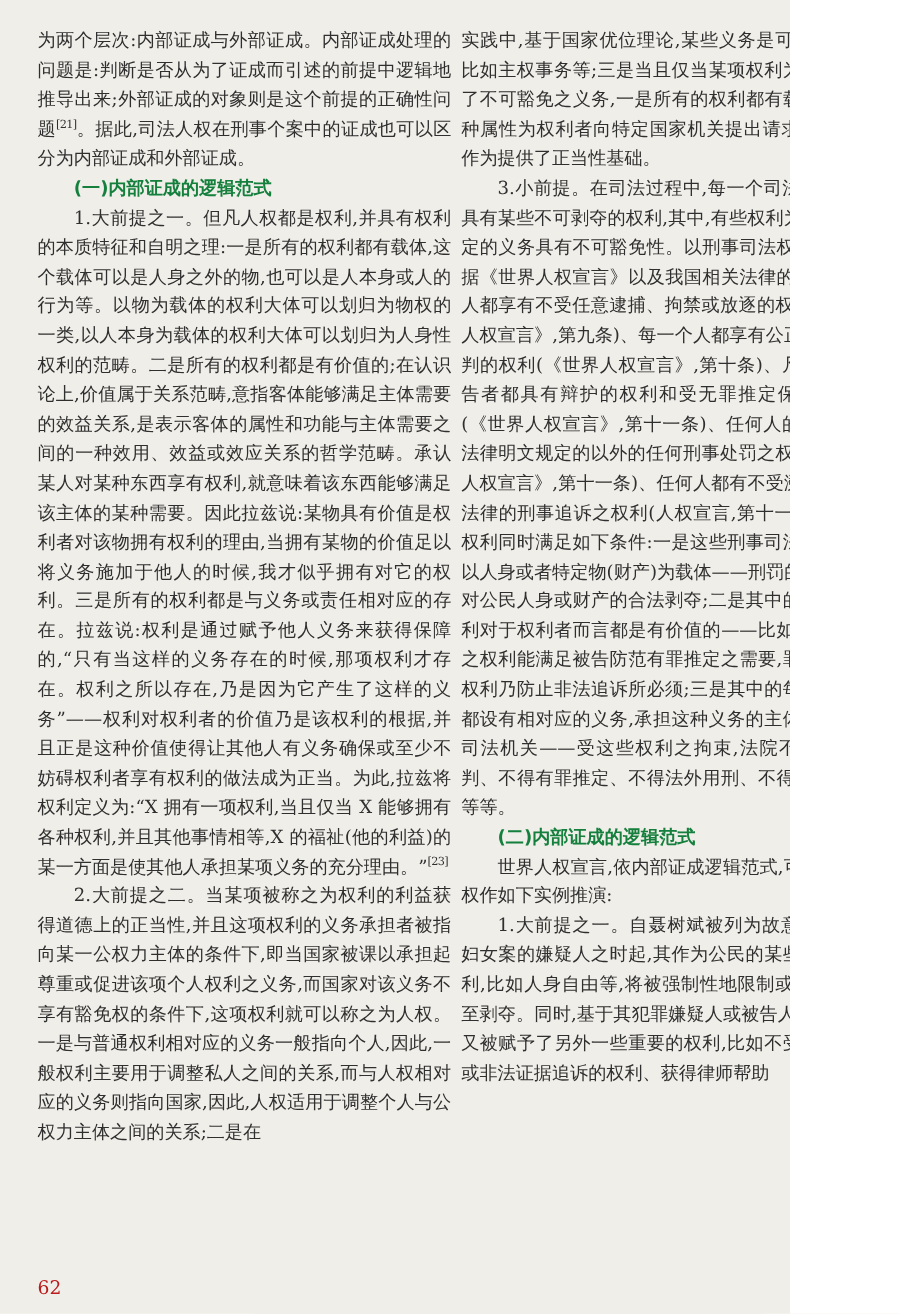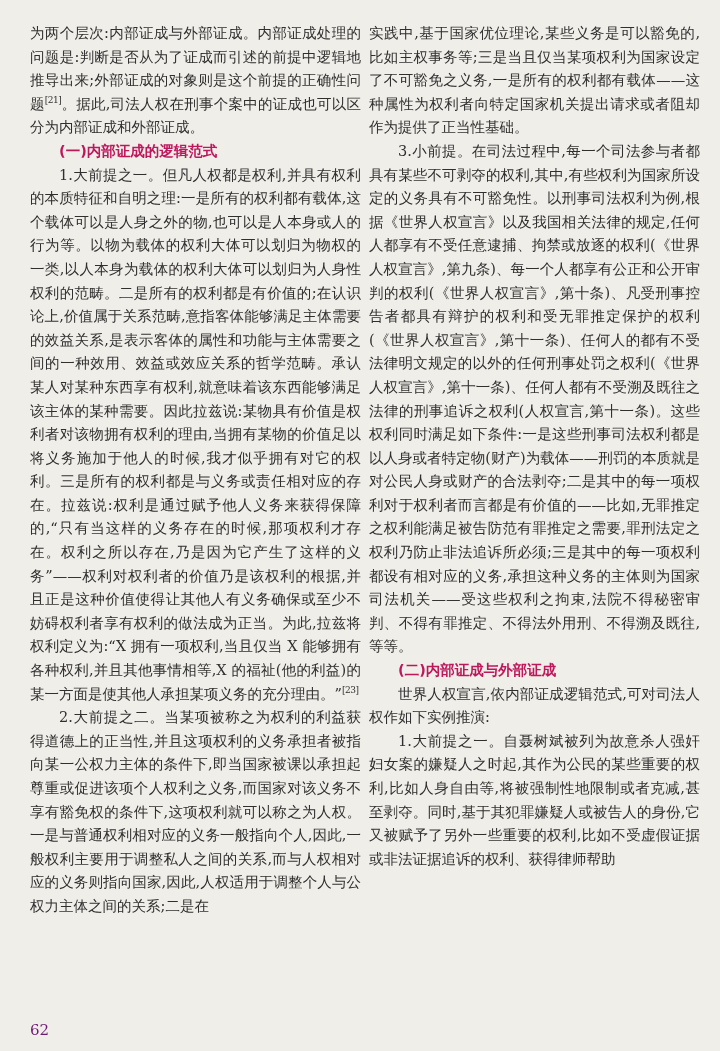--- a/index.html
+++ b/index.html
@@ -1,18 +1,18 @@
 <!DOCTYPE html>
 <html><head>
 <meta charset="utf-8">
 <style>
   html, body { margin: 0; padding: 0; }
   .page {
     position: relative;
-    width: 720px;
+    width: 632px;
     height: 1051px;
     background: #f0eee9;
     overflow: hidden;
   }
   .col {
     position: absolute;
     top: 22px;
     width: 331px;
     height: 1004px;
     overflow: hidden;
@@ -24,52 +24,52 @@
   }
   .col-left  { left: 30px; }
   .col-right { left: 369px; }
   .para { margin: 0; text-indent: 2em; }
   .no-indent { text-indent: 0; }
   .heading {
     margin: 0;
     text-indent: 2em;
     font-family: "DejaVu Sans", "Liberation Sans", sans-serif;
     font-weight: bold;
-    color: #be185d;
+    color: #15803d;
   }
   .ref {
     font-size: 9px;
     line-height: 0;
     vertical-align: super;
     letter-spacing: -0.5px;
   }
   .page-number {
     position: absolute;
     left: 30px;
     bottom: 12px;
     font-size: 15px;
-    color: #701a75;
+    color: #b91c1c;
     font-family: "DejaVu Serif", "Liberation Serif", serif;
   }
 </style>
 </head>
 <body>
 
 <div class="page">
 
   <div class="col col-left">
     <p class="para no-indent"><span>为两个层次:内部证成与外部证成。内部证成处理的问题是:判断是否从为了证成而引述的前提中逻辑地推导出来;外部证成的对象则是这个前提的正确性问题</span><sup class="ref">[21]</sup><span>。据此,司法人权在刑事个案中的证成也可以区分为内部证成和外部证成。</span></p>
     <p class="heading">(一)内部证成的逻辑范式</p>
     <p class="para"><span>1.大前提之一。但凡人权都是权利,并具有权利的本质特征和自明之理:一是所有的权利都有载体,这个载体可以是人身之外的物,也可以是人本身或人的行为等。以物为载体的权利大体可以划归为物权的一类,以人本身为载体的权利大体可以划归为人身性权利的范畴。二是所有的权利都是有价值的;在认识论上,价值属于关系范畴,意指客体能够满足主体需要的效益关系,是表示客体的属性和功能与主体需要之间的一种效用、效益或效应关系的哲学范畴。承认某人对某种东西享有权利,就意味着该东西能够满足该主体的某种需要。因此拉兹说:某物具有价值是权利者对该物拥有权利的理由,当拥有某物的价值足以将义务施加于他人的时候,我才似乎拥有对它的权利。三是所有的权利都是与义务或责任相对应的存在。拉兹说:权利是通过赋予他人义务来获得保障的,“只有当这样的义务存在的时候,那项权利才存在。权利之所以存在,乃是因为它产生了这样的义务”——权利对权利者的价值乃是该权利的根据,并且正是这种价值使得让其他人有义务确保或至少不妨碍权利者享有权利的做法成为正当。为此,拉兹将权利定义为:“X 拥有一项权利,当且仅当 X 能够拥有各种权利,并且其他事情相等,X 的福祉(他的利益)的某一方面是使其他人承担某项义务的充分理由。”</span><sup class="ref">[23]</sup></p>
     <p class="para">2.大前提之二。当某项被称之为权利的利益获得道德上的正当性,并且这项权利的义务承担者被指向某一公权力主体的条件下,即当国家被课以承担起尊重或促进该项个人权利之义务,而国家对该义务不享有豁免权的条件下,这项权利就可以称之为人权。一是与普通权利相对应的义务一般指向个人,因此,一般权利主要用于调整私人之间的关系,而与人权相对应的义务则指向国家,因此,人权适用于调整个人与公权力主体之间的关系;二是在</p>
   </div>
 
   <div class="col col-right">
     <p class="para no-indent">实践中,基于国家优位理论,某些义务是可以豁免的,比如主权事务等;三是当且仅当某项权利为国家设定了不可豁免之义务,一是所有的权利都有载体——这种属性为权利者向特定国家机关提出请求或者阻却作为提供了正当性基础。</p>
     <p class="para">3.小前提。在司法过程中,每一个司法参与者都具有某些不可剥夺的权利,其中,有些权利为国家所设定的义务具有不可豁免性。以刑事司法权利为例,根据《世界人权宣言》以及我国相关法律的规定,任何人都享有不受任意逮捕、拘禁或放逐的权利(《世界人权宣言》,第九条)、每一个人都享有公正和公开审判的权利(《世界人权宣言》,第十条)、凡受刑事控告者都具有辩护的权利和受无罪推定保护的权利(《世界人权宣言》,第十一条)、任何人的都有不受法律明文规定的以外的任何刑事处罚之权利(《世界人权宣言》,第十一条)、任何人都有不受溯及既往之法律的刑事追诉之权利(人权宣言,第十一条)。这些权利同时满足如下条件:一是这些刑事司法权利都是以人身或者特定物(财产)为载体——刑罚的本质就是对公民人身或财产的合法剥夺;二是其中的每一项权利对于权利者而言都是有价值的——比如,无罪推定之权利能满足被告防范有罪推定之需要,罪刑法定之权利乃防止非法追诉所必须;三是其中的每一项权利都设有相对应的义务,承担这种义务的主体则为国家司法机关——受这些权利之拘束,法院不得秘密审判、不得有罪推定、不得法外用刑、不得溯及既往,等等。</p>
-    <p class="heading">(二)内部证成与外部证成</p>
+    <p class="heading">(二)内部证成的逻辑范式</p>
     <p class="para">世界人权宣言,依内部证成逻辑范式,可对司法人权作如下实例推演:</p>
     <p class="para">1.大前提之一。自聂树斌被列为故意杀人强奸妇女案的嫌疑人之时起,其作为公民的某些重要的权利,比如人身自由等,将被强制性地限制或者克减,甚至剥夺。同时,基于其犯罪嫌疑人或被告人的身份,它又被赋予了另外一些重要的权利,比如不受虚假证据或非法证据追诉的权利、获得律师帮助</p>
   </div>
 
   <div class="page-number">62</div>
 
 </div>
 
 </body></html>

